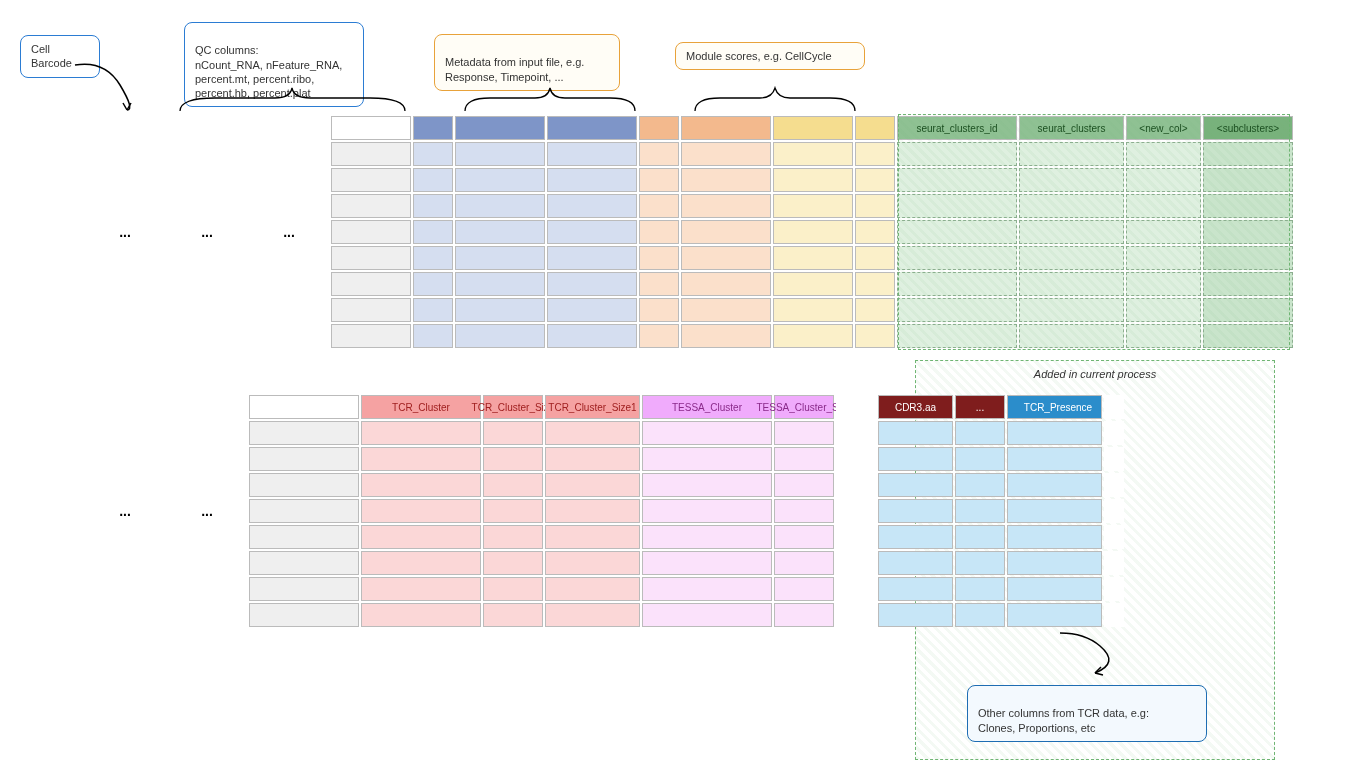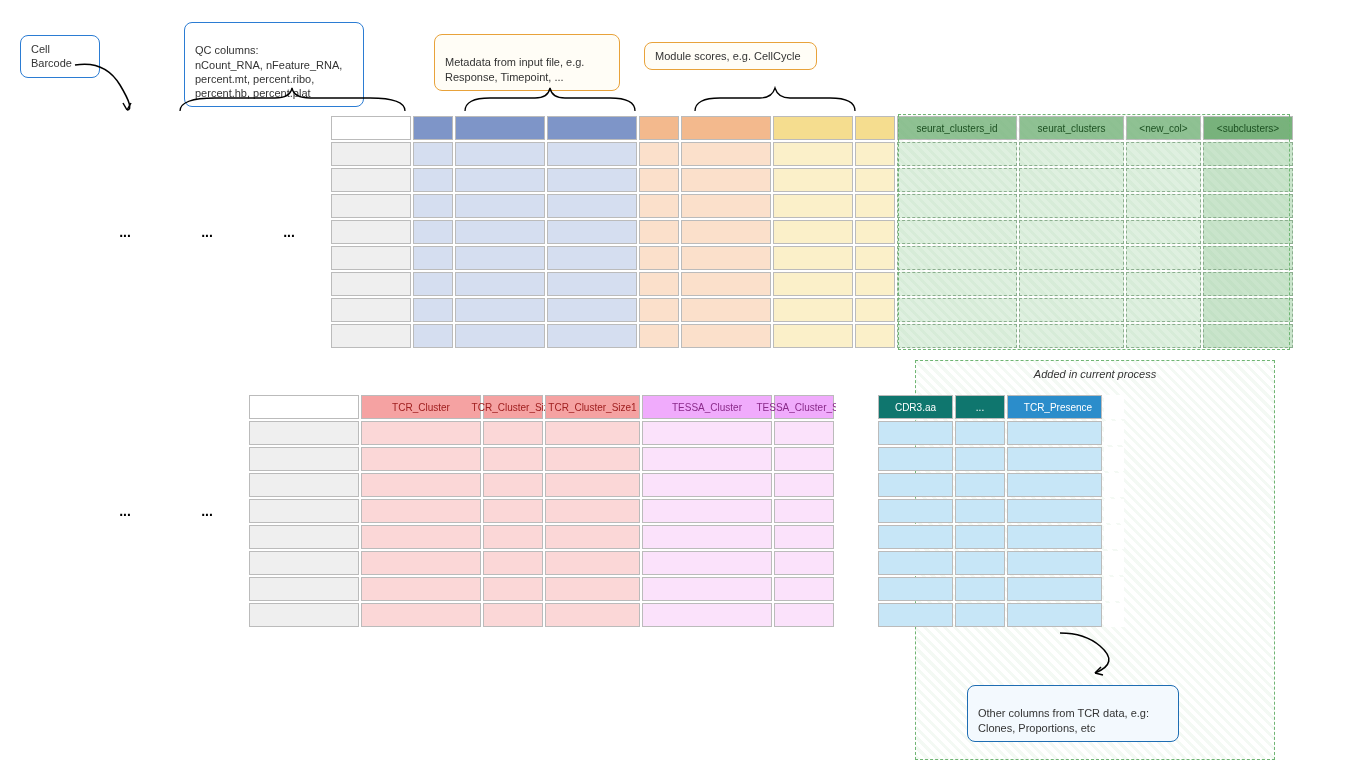--- a/index.html
+++ b/index.html
@@ -50,21 +50,21 @@
   .blank-hdr { background: #fff; }
 
   
   .h-blue   { background: #7E95C8; }
   .h-orange { background: #F3B98D; }
   .h-yellow { background: #F5DD8F; }
   .h-green  { background: #8FC193; color:#1a4d1f; font-weight:500; }
   .h-dgreen { background: #78B27C; color:#1a4d1f; font-weight:500; }
   .h-red    { background: #F5A2A2; color:#a02020; }
   .h-pink   { background: #f0abfc; color:#8a2a8a; }
-  .h-sky    { background: #0f766e; color:#fff; }
+  .h-sky    { background: #7f1d1d; color:#fff; }
   .h-sky-dk { background: #2B8DCB; color:#fff;padding-left:9px; }
 
   
   .b-blue   { background: #D5DEF0; }
   .b-orange { background: #FBE0CB; }
   .b-yellow { background: #FBF0C9; }
   .b-green  { background: #DFF0E0; }
   .b-dgreen { background: #C9E4CB; }
   .b-red    { background: #FBD7D7; }
   .b-pink   { background: #FBE2FB; }
@@ -124,21 +124,21 @@
 nCount_RNA, nFeature_RNA,
 percent.mt, percent.ribo,
 percent.hb, percent.plat</span>
 </div>
 
 <div class="callout orange" style="left:434px; top:34px; width:186px; white-space:pre-line;">
   <span>Metadata from input file, e.g.
 Response, Timepoint, ...</span>
 </div>
 
-<div class="callout orange" style="left:644px; top:42px; width:173px;">
+<div class="callout orange" style="left:675px; top:42px; width:190px;">
   <span>Module scores, e.g. CellCycle</span>
 </div>
 
 <svg class="arrow" style="left:65px; top:55px; width:80px; height:70px;">
   <path d="M 10 10 Q 40 5, 55 30 T 62 55" fill="none" stroke="#000" stroke-width="1.5"></path>
   <path d="M 62 55 l -4 -7 m 4 7 l 4 -7" fill="none" stroke="#000" stroke-width="1.5"></path>
 </svg>
 
 <svg class="arrow" style="left:175px; top:86px; width:235px; height:30px;">
   <path d="M 5 25 Q 5 12 40 12 L 100 12 Q 115 12 117 2 Q 119 12 135 12 L 195 12 Q 230 12 230 25" fill="none" stroke="#000" stroke-width="1.3"></path>
@@ -393,16 +393,16 @@
     <div class="cell b-sky"></div>
     <div class="cell b-sky"></div>
   <div class="cell" style="border:none;"></div>
 </div>
 
 <svg class="arrow" style="left:1050px; top:628px; width:90px; height:55px;">
   <path d="M 10 5 Q 35 5 50 18 Q 70 35 45 45" fill="none" stroke="#000" stroke-width="1.5"></path>
   <path d="M 45 45 l 6 -6 m -6 6 l 8 2" fill="none" stroke="#000" stroke-width="1.5"></path>
 </svg>
 
-<div class="callout dblue" style="left:967px; top:685px; width:212px; white-space:pre-line;">
+<div class="callout dblue" style="left:967px; top:685px; width:240px; white-space:pre-line;">
   <span>Other columns from TCR data, e.g:
 Clones, Proportions, etc</span>
 </div>
 
 </body></html>

